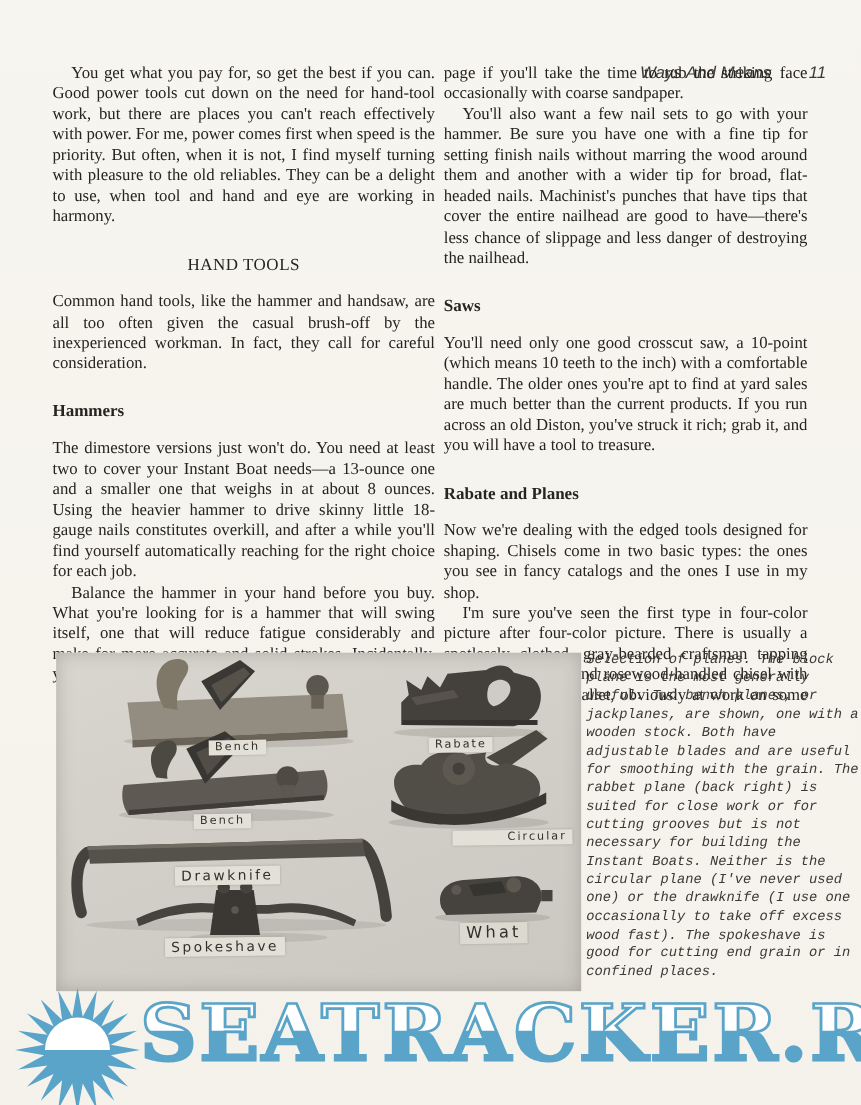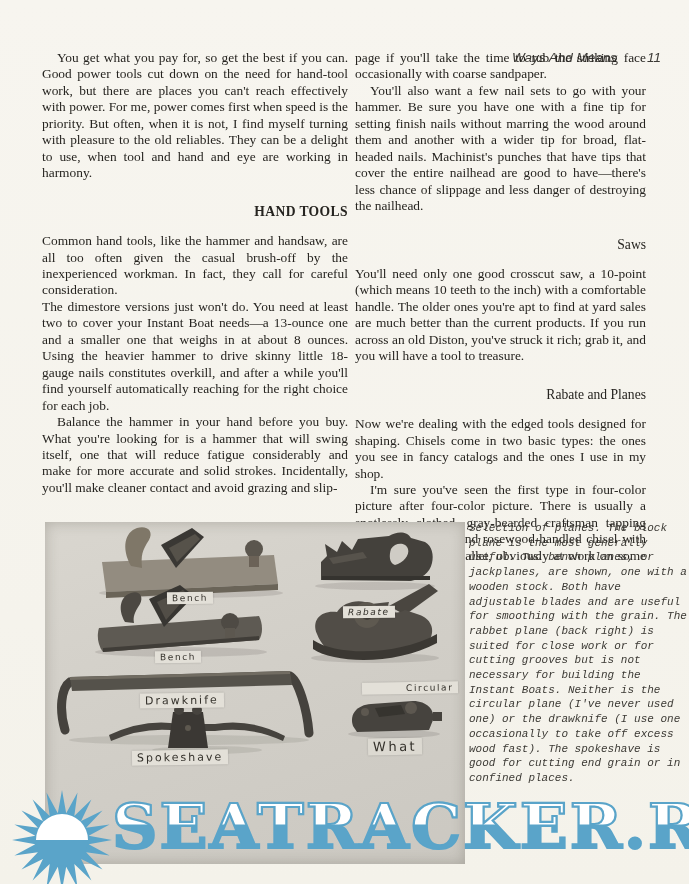--- a/index.html
+++ b/index.html
@@ -23,30 +23,30 @@
   .col {
     position: absolute; top: 50px;
     font-size: 13.4px; line-height: 16.45px;
     text-align: justify;
   }
   .col-left  { left: 42px;  width: 306px; }
   .col-right { left: 355px; width: 291px; }
   .col p { margin: 0; }
   .col p.ind { text-indent: 15px; }
   .head-a {
-    margin: 22px 0 13px 0; font-size: 13.6px; font-weight: bold;
-    letter-spacing: 0.4px; text-align: right;
+    margin: 22px 0 13px 0; font-size: 13.6px; font-weight: normal;
+    letter-spacing: 0.4px; text-align: center;
   }
   .head-b {
-    margin: 22px 0 13px 0; font-size: 13.6px; font-weight: normal; text-align: right;
+    margin: 22px 0 13px 0; font-size: 13.6px; font-weight: bold; text-align: left;
   }
 
   
   .photo {
-    position: absolute; left: 45px; top: 522px; width: 420px; height: 342px;
+    position: absolute; left: 45px; top: 522px; width: 420px; height: 271px;
     background: linear-gradient(160deg, #d9d6cf 0%, #d2cfc8 45%, #cbc8c1 100%);
     box-shadow: inset 0 0 14px rgba(60,55,45,0.25);
   }
   .photo svg { position: absolute; left: 0; top: 0; }
   .tag {
     position: absolute;
     background: #e3e0d8; color: #33302a;
     font-family: "DejaVu Sans", sans-serif;
     font-size: 9px; letter-spacing: 1.6px;
     padding: 1px 5px; white-space: nowrap;
@@ -88,20 +88,21 @@
 <div class="page">
 
   <div class="running-head">
     <span>Ways And Means</span><span class="pagenum">11</span>
   </div>
 
   <div class="col col-left">
     <p class="ind">You get what you pay for, so get the best if you can. Good power tools cut down on the need for hand-tool work, but there are places you can't reach effectively with power. For me, power comes first when speed is the priority. But often, when it is not, I find myself turning with pleasure to the old reliables. They can be a delight to use, when tool and hand and eye are working in harmony.</p>
     <h2 class="head-a">HAND TOOLS</h2>
     <p>Common hand tools, like the hammer and handsaw, are all too often given the casual brush-off by the inexperienced workman. In fact, they call for careful consideration.</p>
+    <h3 class="head-b">Hammers</h3>
     <p>The dimestore versions just won't do. You need at least two to cover your Instant Boat needs—a 13-ounce one and a smaller one that weighs in at about 8 ounces. Using the heavier hammer to drive skinny little 18-gauge nails constitutes overkill, and after a while you'll find yourself automatically reaching for the right choice for each job.</p>
     <p class="ind">Balance the hammer in your hand before you buy. What you're looking for is a hammer that will swing itself, one that will reduce fatigue considerably and make for more accurate and solid strokes. Incidentally, you'll make cleaner contact and avoid grazing and slip-</p>
   </div>
 
   <div class="col col-right">
     <p>page if you'll take the time to rub the striking face occasionally with coarse sandpaper.</p>
     <p class="ind">You'll also want a few nail sets to go with your hammer. Be sure you have one with a fine tip for setting finish nails without marring the wood around them and another with a wider tip for broad, flat-headed nails. Machinist's punches that have tips that cover the entire nailhead are good to have—there's less chance of slippage and less danger of destroying the nailhead.</p>
     <h3 class="head-b">Saws</h3>
     <p>You'll need only one good crosscut saw, a 10-point (which means 10 teeth to the inch) with a comfortable handle. The older ones you're apt to find at yard sales are much better than the current products. If you run across an old Diston, you've struck it rich; grab it, and you will have a tool to treasure.</p>
     <h3 class="head-b">Rabate and Planes</h3>
@@ -172,23 +173,23 @@
       <g>
         <path d="M308,204 C304,192 312,183 326,182 L368,179 C382,179 390,188 388,198 L384,208 L312,210 Z" fill="#46433e"></path>
         <circle cx="366" cy="186" r="6" fill="#5d5850"></circle>
         <circle cx="320" cy="190" r="4" fill="#5d5850"></circle>
         <path d="M330,186 L356,183 L360,192 L334,195 Z" fill="#36342f"></path>
         <rect x="388" y="190" width="9" height="9" fill="#45423d"></rect>
       </g>
     </svg>
 
     <span class="tag" style="left:122px; top:70px;">Bench</span>
-    <span class="tag" style="left:298px; top:84px;font-style:italic;">Rabate</span>
+    <span class="tag" style="left:298px; top:68px;">Rabate</span>
     <span class="tag" style="left:110px; top:129px;">Bench</span>
-    <span class="tag" style="left:317px; top:160px;padding-left:44px;">Circular</span>
+    <span class="tag" style="left:317px; top:142px;padding-left:44px;">Circular</span>
     <span class="tag big" style="left:95px; top:171px;">Drawknife</span>
     <span class="tag big" style="left:87px; top:228px;">Spokeshave</span>
     <span class="tag block" style="left:323px; top:216px;">What</span>
   </div>
 
   <div class="caption">Selection of planes. The block plane is the most generally useful. Two bench planes, or jackplanes, are shown, one with a wooden stock. Both have adjustable blades and are useful for smoothing with the grain. The rabbet plane (back right) is suited for close work or for cutting grooves but is not necessary for building the Instant Boats. Neither is the circular plane (I've never used one) or the drawknife (I use one occasionally to take off excess wood fast). The spokeshave is good for cutting end grain or in confined places.</div>
 
   <div class="watermark">
     <svg class="wm-sun" width="132" height="96" viewBox="0 0 132 96">
       <polygon fill="#5aa4c9" points="126.0,52.0 102.7,56.2 123.6,67.5 100.1,64.3 116.5,81.4 95.1,71.1 105.4,92.5 88.3,76.1 91.5,99.6 80.2,78.7 76.0,102.0 71.8,78.7 60.5,99.6 63.7,76.1 46.6,92.5 56.9,71.1 35.5,81.4 51.9,64.3 28.4,67.5 49.3,56.2 26.0,52.0 49.3,47.8 28.4,36.5 51.9,39.7 35.5,22.6 56.9,32.9 46.6,11.5 63.7,27.9 60.5,4.4 71.8,25.3 76.0,2.0 80.2,25.3 91.5,4.4 88.3,27.9 105.4,11.5 95.1,32.9 116.5,22.6 100.1,39.7 123.6,36.5 102.7,47.8"></polygon>

